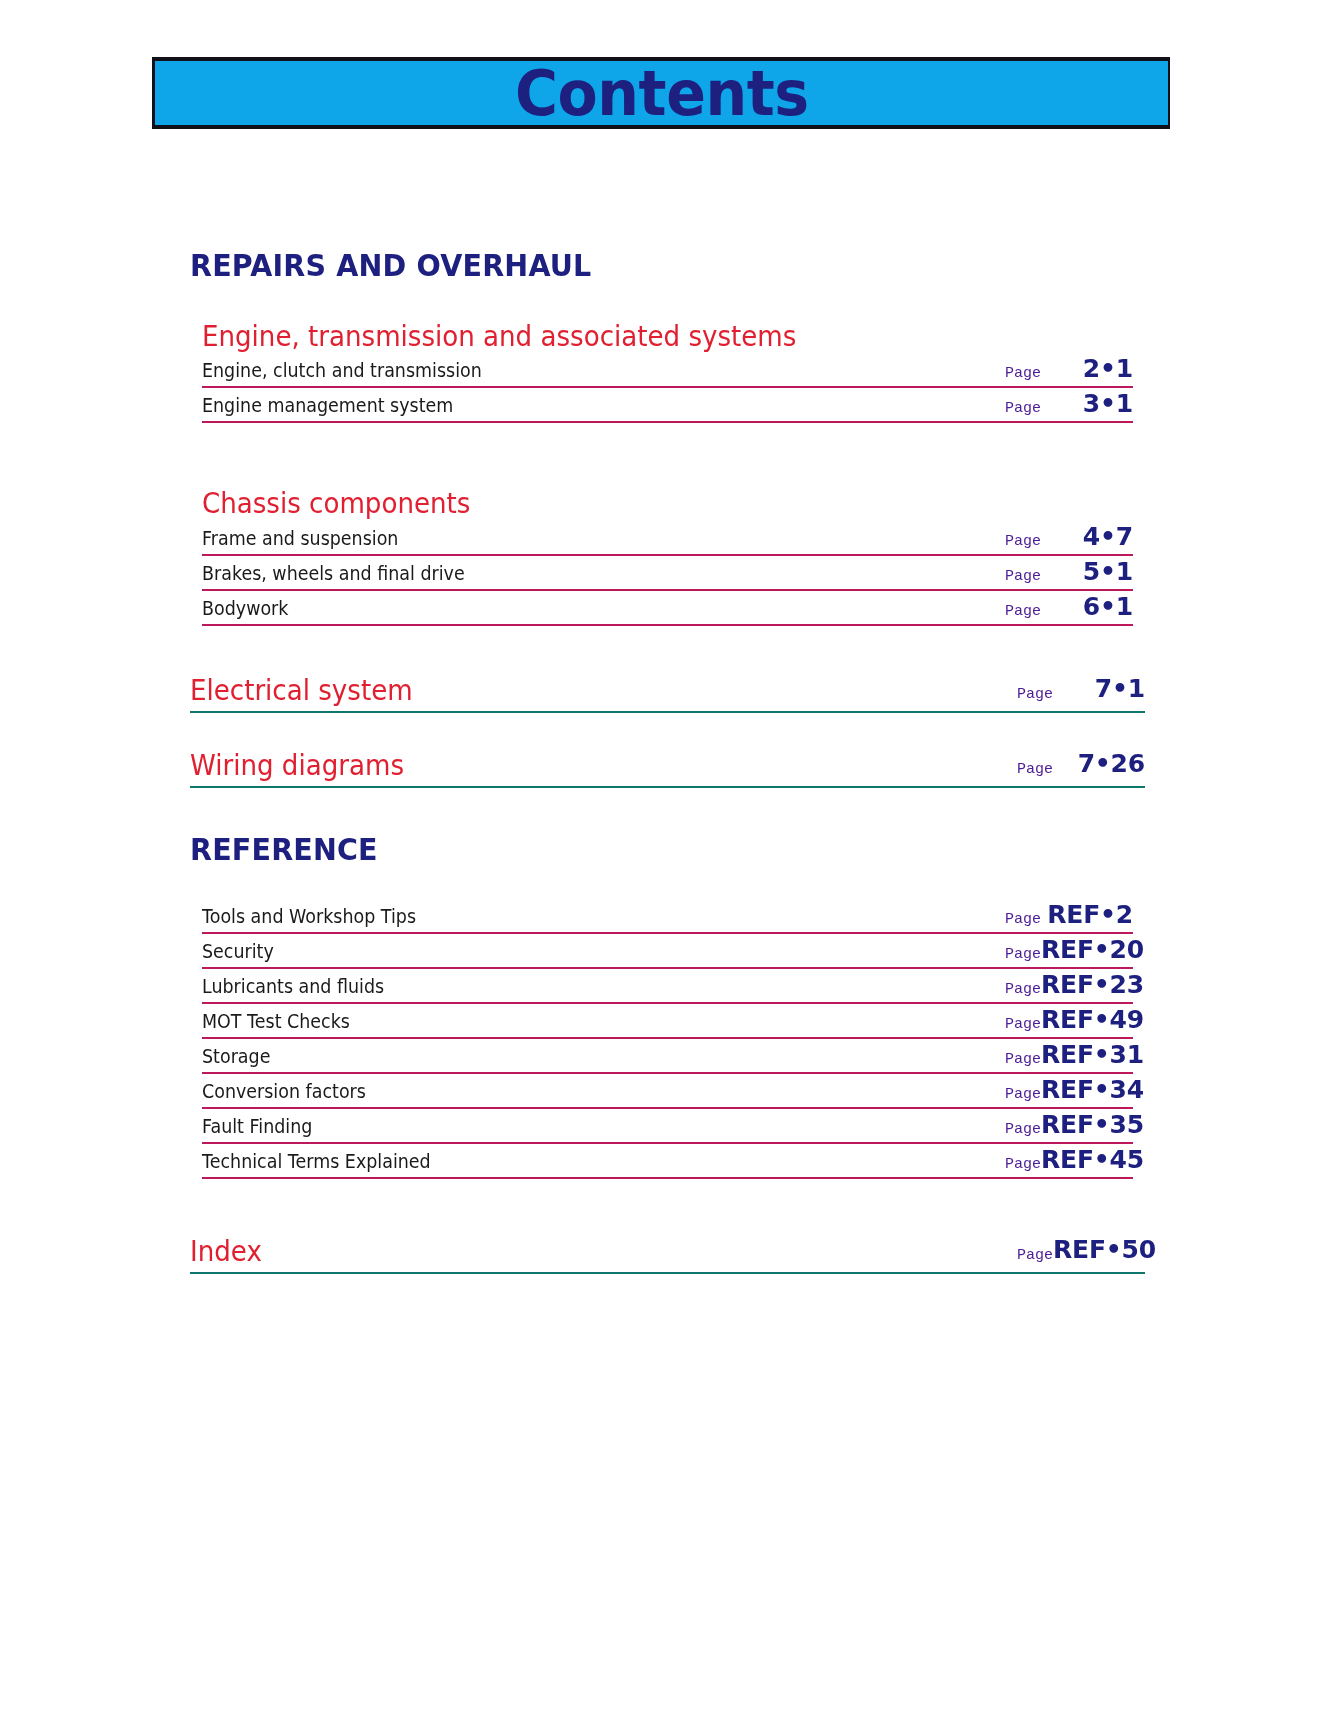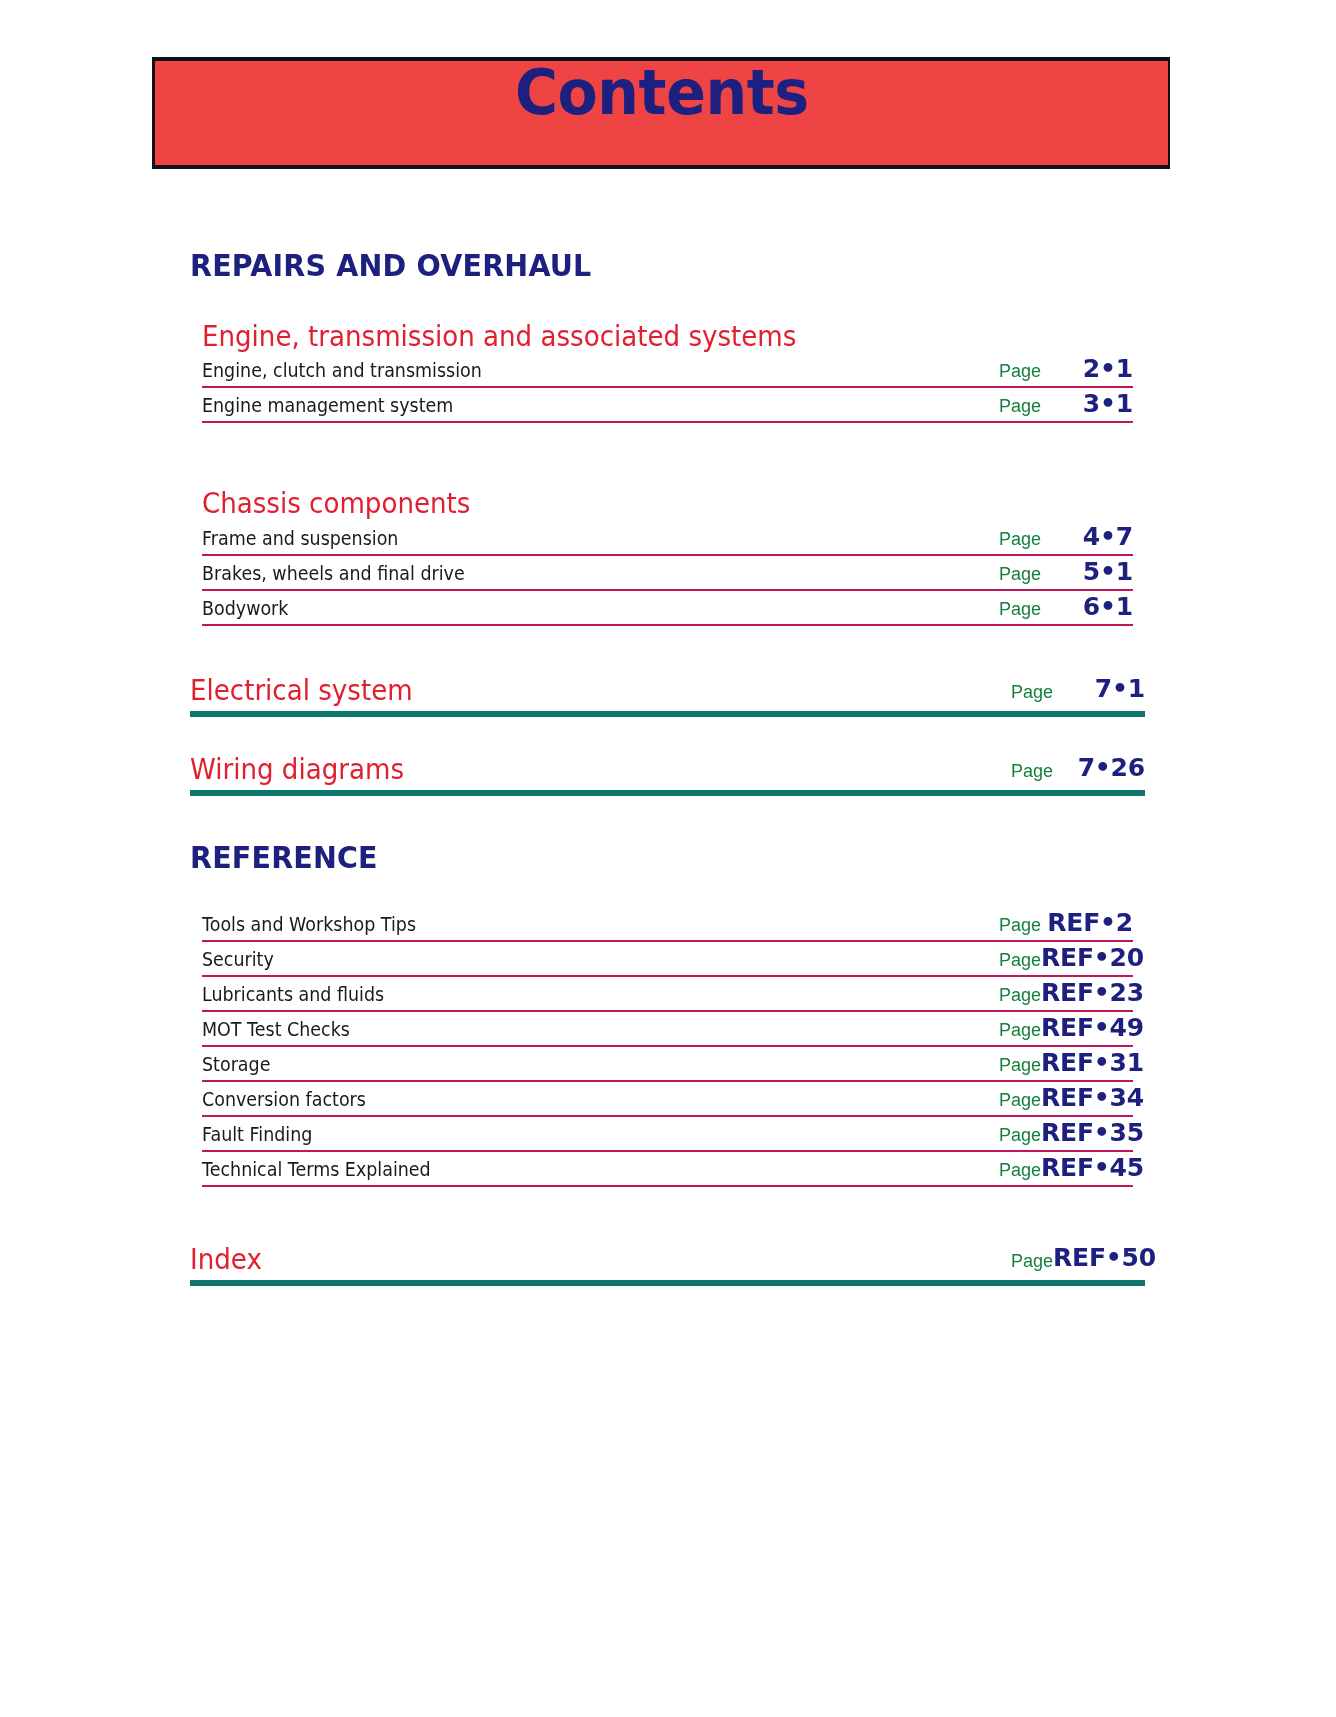--- a/index.html
+++ b/index.html
@@ -23,28 +23,29 @@
     height: 1717px;
     background: #ffffff;
   }
 
   
   .banner-wrap {
     position: absolute;
     left: 152px;
     top: 57px;
     width: 1018px;
-    height: 112px;
+    height: 72px;
     box-sizing: border-box;
     border-top: 4px solid #101018;
     border-bottom: 4px solid #101018;
     border-left: 3px solid #101018;
     border-right: 2px solid #101018;
-    background: #ef4444;
+    background: #0ea5e9;
     display: flex;
+    align-items: center;
     justify-content: center;
   }
   .banner-title {
     font-family: "DejaVu Sans", sans-serif;
     font-weight: bold;
     font-size: 63px;
     letter-spacing: -0.5px;
     color: #1e2080;
     line-height: 1;
     transform: scaleX(0.93);
@@ -99,43 +100,43 @@
     font-family: "DejaVu Sans", sans-serif;
     font-size: 19px;
     color: #1a1a1a;
     transform: scaleX(0.92);
     transform-origin: left center;
     white-space: nowrap;
     flex: 0 0 auto;
   }
   .row-spacer { flex: 1 1 auto; }
   .row-pageword {
-    font-family: Liberation Sans, sans-serif;
-    font-size: 18px;
-    color: #15803d;
+    font-family: Liberation Mono, monospace;
+    font-size: 15px;
+    color: #4c1d95;
     text-align: right;
     flex: 0 0 auto;
     width: 66px;
   }
   .row-pagenum {
     font-family: "DejaVu Sans", sans-serif;
     font-weight: bold;
     font-size: 25px;
     color: #1e2080;
     text-align: right;
     flex: 0 0 auto;
     width: 92px;
     letter-spacing: -0.2px;
   }
 
   
   .bigrow {
     display: flex;
     align-items: flex-end;
-    border-bottom: 6px solid #0f766e;
+    border-bottom: 2px solid #0f766e;
     padding-bottom: 4px;
     position: relative;
   }
   .bigrow .group-heading { flex: 0 0 auto; }
   .bigrow .row-spacer { flex: 1 1 auto; }
   .bigrow .row-pageword { padding-bottom: 4px; }
   .bigrow .row-pagenum  { padding-bottom: 4px; }
 
   
   .sp-h1 { height: 26px; }

